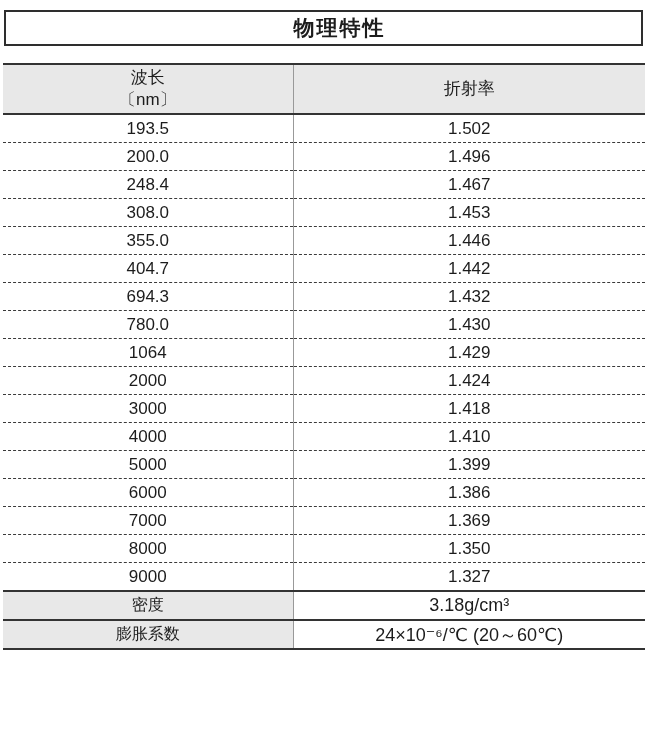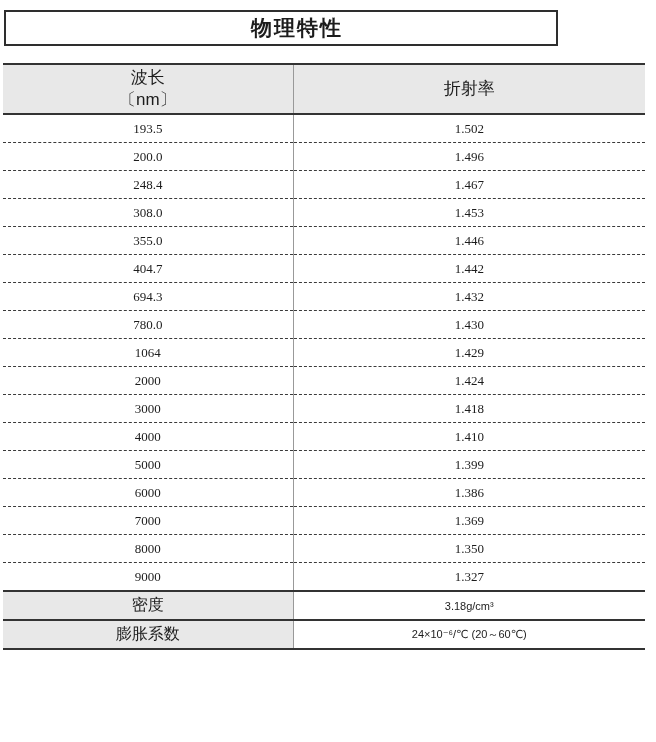--- a/index.html
+++ b/index.html
@@ -5,21 +5,21 @@
   html, body {
     margin: 0; padding: 0;
     width: 656px; height: 742px;
     background: #ffffff;
     font-family: "Liberation Sans", "DejaVu Sans", sans-serif;
     color: #1c1c1c;
   }
   .title-box {
     position: absolute;
     left: 4px; top: 10px;
-    width: 554px; height: 36px;
+    width: 639px; height: 36px;
     box-sizing: border-box;
     border: 2px solid #2e2e2e;
     display: flex; align-items: center; justify-content: center;
     font-size: 21px; font-weight: bold; letter-spacing: 2px; padding-left: 32px;
   }
   table.props {
     position: absolute;
     left: 3px; top: 63px;
     width: 642px;
     table-layout: fixed;
@@ -41,28 +41,27 @@
   }
   td {
     padding: 0;
     text-align: center;
     vertical-align: middle;
   }
   .vdiv { border-left: 1px solid #999999; }
   tbody.data td {
     height: 27px;
     border-bottom: 1px dashed #3a3a3a;
-    font-size: 13px;
-    font-family: Liberation Serif, serif;
+    font-size: 17px;
   }
   tbody.data tr:last-child td { border-bottom: none; }
   tbody.bottom td {
     height: 27px;
     border-top: 2px solid #333333;
-    font-size: 11px;
+    font-size: 18px;
   }
   tbody.bottom td.plabel {
     background: #e8e8e8;
     font-size: 16px;
   }
 </style>
 </head>
 <body>
 
 <div class="title-box">物理特性</div>

